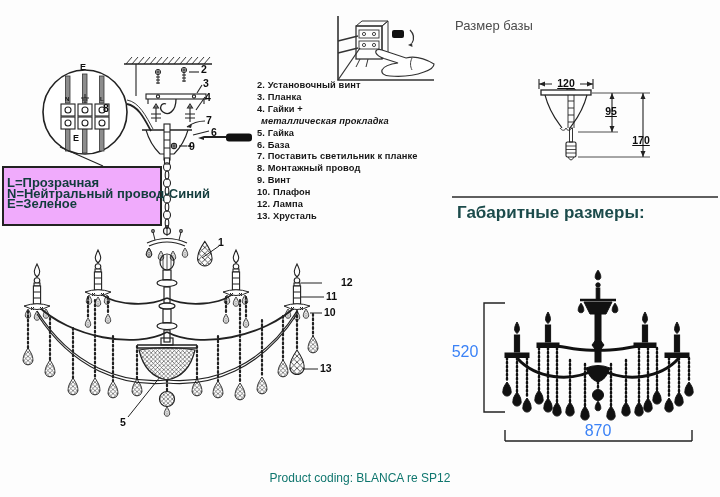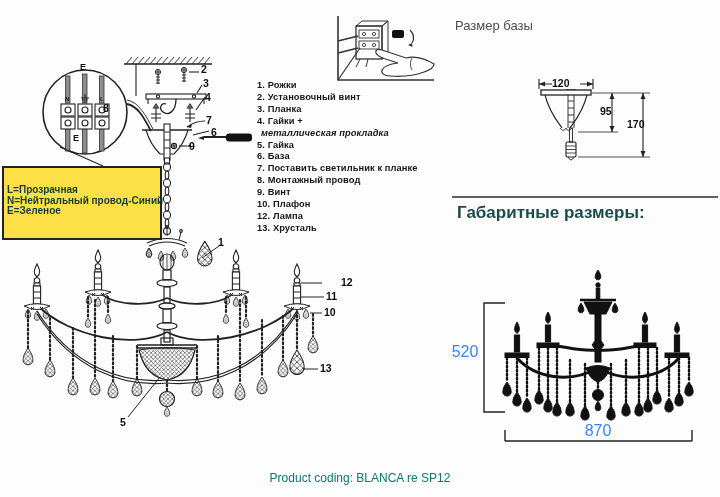--- a/index.html
+++ b/index.html
@@ -2,27 +2,27 @@
 <html><head>
 <meta charset="utf-8">
 <style>
   html,body{margin:0;padding:0;background:#fff;}
   #stage{position:relative;width:720px;height:497px;background:#fdfdfd;overflow:hidden;
          font-family:"Liberation Sans","DejaVu Sans",sans-serif;color:#1a1a1a;}
   #lineart{position:absolute;left:0;top:0;}
   .abs{position:absolute;white-space:nowrap;}
   .parts{left:257px;top:80px;font-size:9.3px;font-weight:700;color:#161616;line-height:11.9px;letter-spacing:.1px;}
   .parts .cont{padding-left:4px;font-style:italic;}
-  .legendbox{left:2px;top:166px;width:150px;height:36px;border:2px solid #222;background:#fde047;
-             padding:17px 3px;font-size:10px;font-weight:700;color:#123c3c;line-height:10.6px;}
+  .legendbox{left:2px;top:166px;width:150px;height:36px;border:2px solid #222;background:#f0abfc;
+             padding:10px 3px;font-size:13px;font-weight:700;color:#123c3c;line-height:10.6px;}
   .h-base{left:455px;top:18px;font-size:13px;color:#4c4c4c;}
   .h-overall{left:457px;top:203px;font-size:17px;font-weight:700;color:#1c4b4b;}
   .footer{left:0px;top:471px;width:720px;text-align:center;font-size:12px;color:#0f766e;}
   .callout{font-size:10.5px;font-weight:700;color:#0e0e0e;}
-  .dim-b{font-size:10.5px;font-weight:700;color:#0e0e0e;text-align:left;}
+  .dim-b{font-size:10.5px;font-weight:700;color:#0e0e0e;text-align:center;text-decoration:underline;}
   .dim-big{font-size:16px;color:#3b82f6;}
   .tiny{font-size:6px;font-weight:700;color:#111;}
   .elab{font-size:9px;font-weight:700;color:#111;}
   .onwhite{background:#fdfdfd;}
 </style>
 </head>
 <body>
 
 <div id="stage">
 
@@ -352,21 +352,20 @@
           <use href="#fdrop" transform="translate(689,382)"></use>
     </g>
 
     <path d="M505,303 H484 V412 H505" stroke="#222" stroke-width="1.4" fill="none"></path>
 
     <path d="M505,430 V441 M692,430 V441 M505,441 H692" stroke="#222" stroke-width="1.4" fill="none"></path>
   </g>
 </svg>
 
 <div class="abs parts">
-  <div>1. Рожки</div>
   <div>2. Установочный винт</div>
   <div>3. Планка</div>
   <div>4. Гайки +</div>
   <div class="cont">металлическая прокладка</div>
   <div>5. Гайка</div>
   <div>6. База</div>
   <div>7. Поставить светильник к планке</div>
   <div>8. Монтажный провод</div>
   <div>9. Винт</div>
   <div>10. Плафон</div>
@@ -398,20 +397,20 @@
 <span class="abs callout" style="left:326px;top:290px;">11</span>
 <span class="abs callout" style="left:324px;top:306px;">10</span>
 <span class="abs callout" style="left:320px;top:362px;">13</span>
 <span class="abs callout" style="left:120px;top:416px;">5</span>
 
 <span class="abs h-base">Размер базы</span>
 <span class="abs h-overall">Габаритные размеры:</span>
 
 <span class="abs dim-b onwhite" style="left:552px;top:77px;width:28px;">120</span>
 <span class="abs dim-b" style="left:600px;top:105px;width:22px;">95</span>
-<span class="abs dim-b" style="left:627px;top:118px;width:28px;">170</span>
+<span class="abs dim-b" style="left:627px;top:134px;width:28px;">170</span>
 
 <span class="abs dim-big" style="left:450px;top:343px;width:30px;text-align:center;">520</span>
 <span class="abs dim-big" style="left:575px;top:422px;width:46px;text-align:center;">870</span>
 
 <div class="abs footer">Product coding: BLANCA re SP12</div>
 
 </div>
 
 </body></html>

